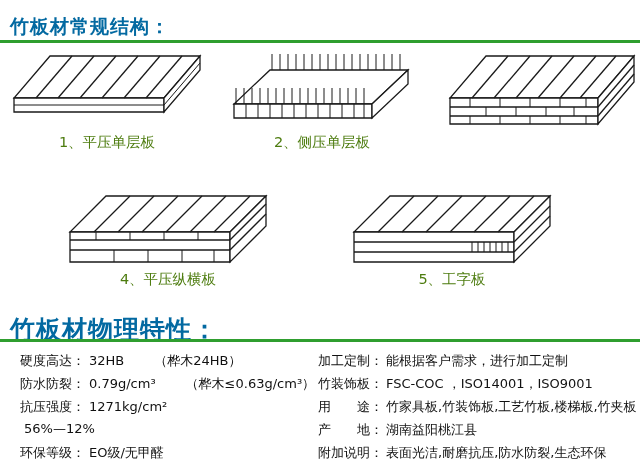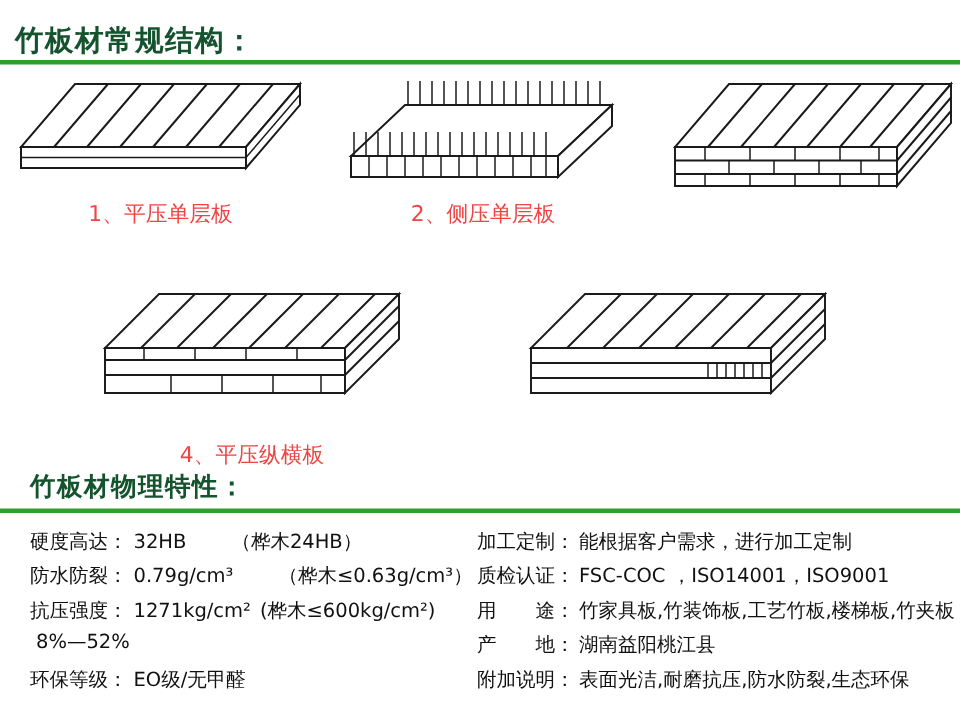--- a/index.html
+++ b/index.html
@@ -9,43 +9,43 @@
     font-family:"DejaVu Sans", sans-serif;
     position:relative;
     overflow:hidden;
   }
   .page{position:relative;width:640px;height:472px;}
 
   
   .heading{
     position:absolute;
     font-weight:bold;
-    color:#14532d;
+    color:#0369a1;
     letter-spacing:1px;
     white-space:nowrap;
   }
   #h-structure{left:10px;top:14px;font-size:19px;}
-  #h-physical{left:20px;top:313px;font-size:17px;}
+  #h-physical{left:10px;top:313px;font-size:25px;}
 
   .divider{
     position:absolute;
     left:0;width:640px;height:3px;
     background:#2f9e2f;
   }
   #div-1{top:40px;}
   #div-2{top:339px;}
 
   
   .fig{position:absolute;}
   .fig svg{display:block;}
 
   .caption{
     position:absolute;
     font-size:14.5px;
-    color:#ef4444;
+    color:#4d7c0f;
     white-space:nowrap;
     text-align:center;
   }
 
   
   .spec-col{position:absolute;}
   .spec-row{
     display:flex;
     align-items:baseline;
     font-size:13px;
@@ -219,21 +219,21 @@
           <line x1="46" y1="58" x2="46" y2="70"></line>
           <line x1="80" y1="58" x2="80" y2="70"></line>
           <line x1="114" y1="58" x2="114" y2="70"></line>
           <line x1="146" y1="58" x2="146" y2="70"></line>
         </g>
         <line x1="162" y1="48" x2="198" y2="12"></line>
         <line x1="162" y1="58" x2="198" y2="22"></line>
       </g>
     </svg>
   </div>
-  <div class="caption" style="left:68px;top:270px;width:200px;margin-top:24px;">4、平压纵横板</div>
+  <div class="caption" style="left:68px;top:270px;width:200px;">4、平压纵横板</div>
 
   <div class="fig" style="left:352px;top:192px;">
     <svg width="200" height="80" viewBox="0 0 200 80">
       <g fill="none" stroke="#1a1a1a" stroke-width="1.3">
         <polygon points="38,4 198,4 162,40 2,40" fill="#ffffff"></polygon>
         <polygon points="2,40 162,40 162,70 2,70" fill="#ffffff"></polygon>
         <polygon points="162,40 198,4 198,34 162,70" fill="#ffffff"></polygon>
         <line x1="62" y1="4" x2="26" y2="40"></line>
         <line x1="86" y1="4" x2="50" y2="40"></line>
         <line x1="110" y1="4" x2="74" y2="40"></line>
@@ -251,58 +251,58 @@
           <line x1="138" y1="50" x2="138" y2="60"></line>
           <line x1="144" y1="50" x2="144" y2="60"></line>
           <line x1="150" y1="50" x2="150" y2="60"></line>
           <line x1="156" y1="50" x2="156" y2="60"></line>
         </g>
         <line x1="162" y1="50" x2="198" y2="14"></line>
         <line x1="162" y1="60" x2="198" y2="24"></line>
       </g>
     </svg>
   </div>
+  <div class="caption" style="left:352px;top:270px;width:200px;">5、工字板</div>
 
   <div class="heading" id="h-physical">竹板材物理特性：</div>
   <div class="divider" id="div-2"></div>
 
   <div class="spec-col" id="spec-left">
     <div class="spec-row">
       <span class="spec-label">硬度高达：</span>
       <span class="spec-value">32HB</span>
       <span class="spec-extra">（桦木24HB）</span>
     </div>
     <div class="spec-row">
       <span class="spec-label">防水防裂：</span>
       <span class="spec-value">0.79g/cm³</span>
       <span class="spec-extra">（桦木≤0.63g/cm³）</span>
     </div>
     <div class="spec-row">
       <span class="spec-label">抗压强度：</span>
       <span class="spec-value">1271kg/cm²</span>
-      <span class="spec-extra" style="margin-left:6px;">(桦木≤600kg/cm²)</span>
-    </div>
-    <div class="spec-row">
-      <span class="spec-value">8%—52%</span>
+    </div>
+    <div class="spec-row">
+      <span class="spec-value">56%—12%</span>
       <span class="spec-extra"></span>
     </div>
     <div class="spec-row">
       <span class="spec-label">环保等级：</span>
       <span class="spec-value">EO级/无甲醛</span>
       <span class="spec-extra"></span>
     </div>
   </div>
 
   <div class="spec-col" id="spec-right">
     <div class="spec-row">
       <span class="spec-label">加工定制：</span>
       <span class="spec-value">能根据客户需求，进行加工定制</span>
     </div>
     <div class="spec-row">
-      <span class="spec-label">质检认证：</span>
+      <span class="spec-label">竹装饰板：</span>
       <span class="spec-value">FSC-COC ，ISO14001，ISO9001</span>
     </div>
     <div class="spec-row">
       <span class="spec-label">用　　途：</span>
       <span class="spec-value">竹家具板,竹装饰板,工艺竹板,楼梯板,竹夹板</span>
     </div>
     <div class="spec-row">
       <span class="spec-label">产　　地：</span>
       <span class="spec-value">湖南益阳桃江县</span>
     </div>

